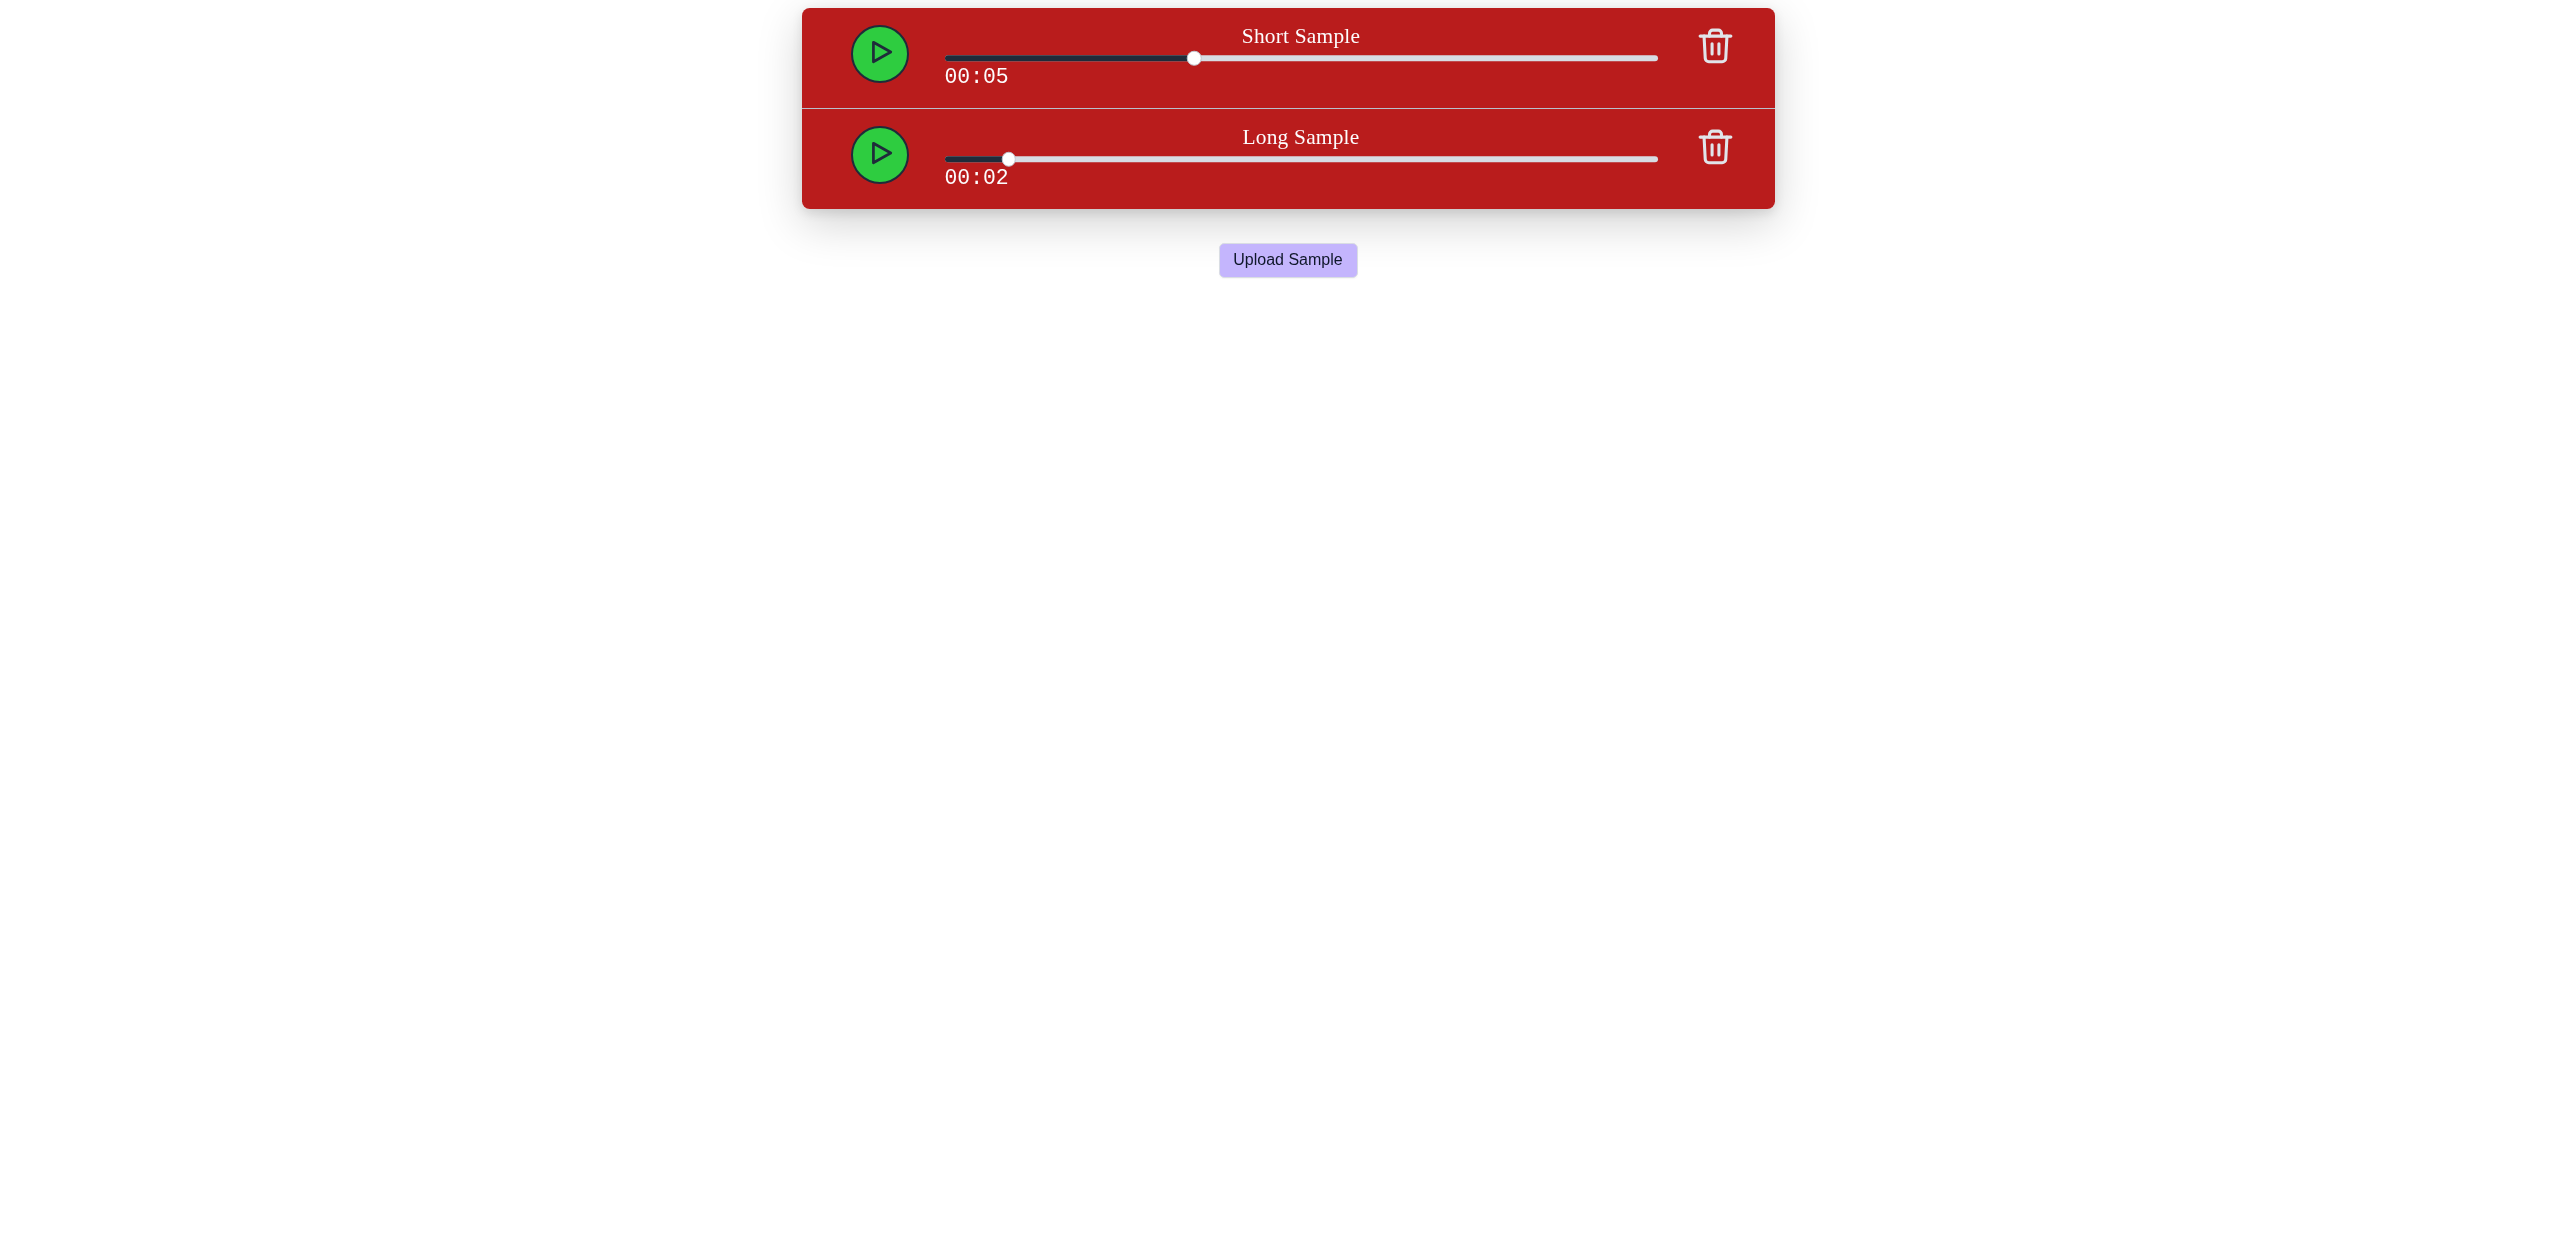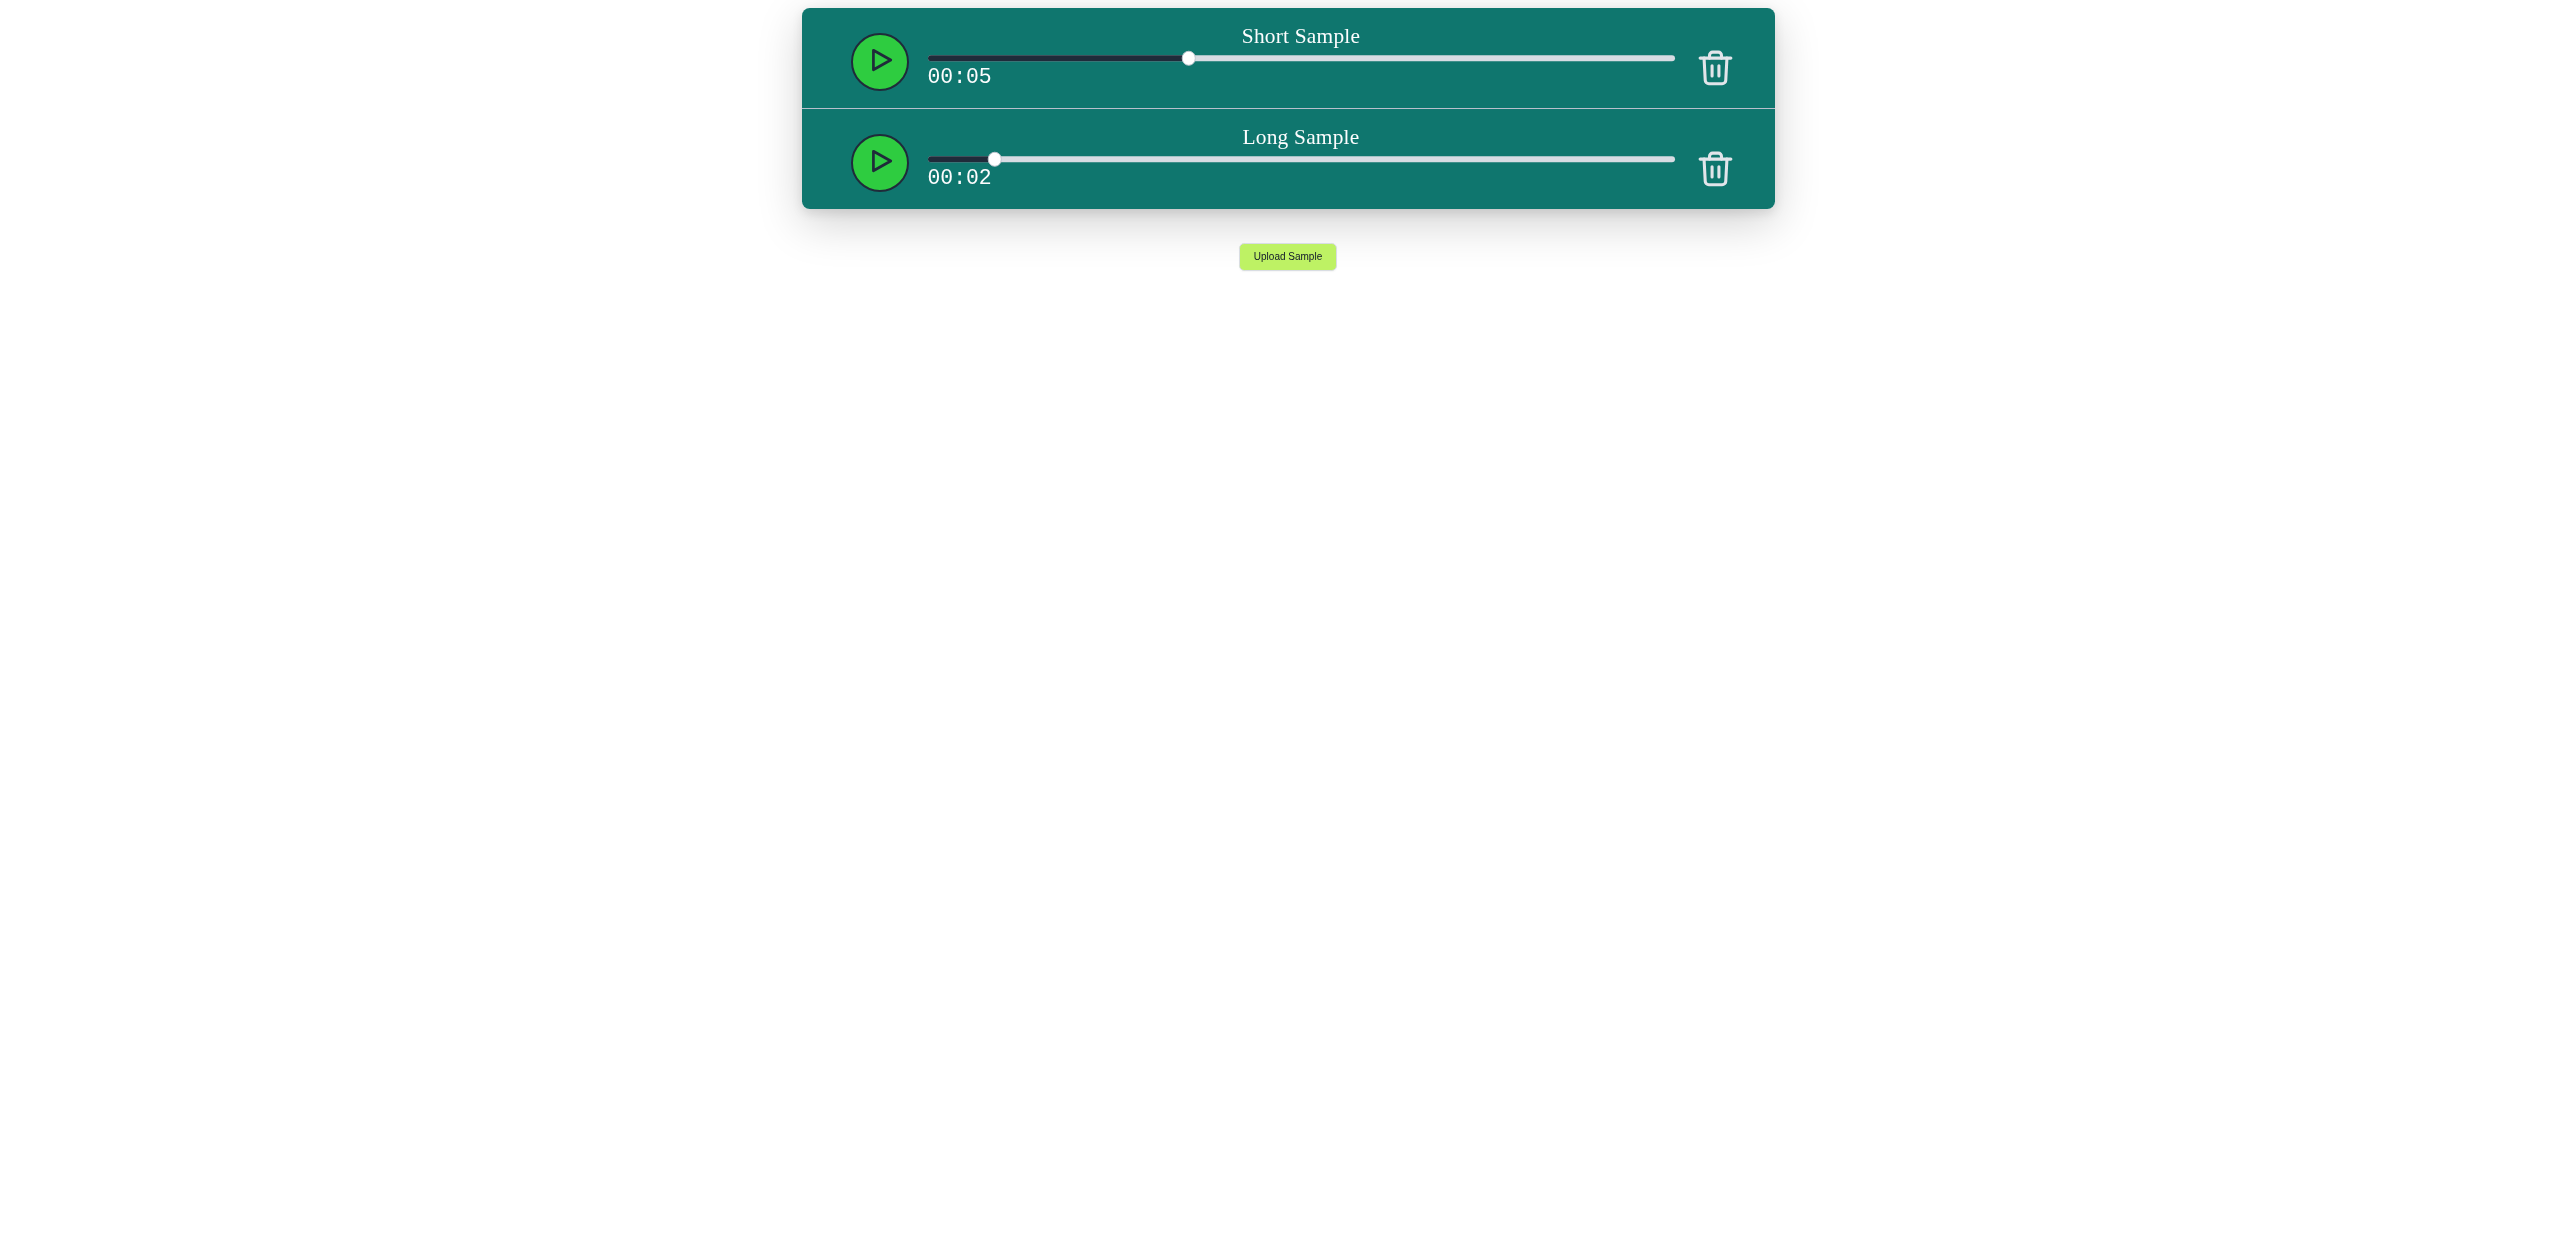--- a/index.html
+++ b/index.html
@@ -22,25 +22,25 @@
     color: #0f172a;
     margin-bottom: 31px;
   }
   .recordings-card {
     margin: 0 107px;
     border-radius: 7.7px;
     box-shadow: 0 13.8px 46px rgba(0,0,0,0.18), 0 3.1px 10.7px rgba(0,0,0,0.10);
     overflow: hidden;
   }
   .track {
-    background: #0f766e;
+    background: #b91c1c;
     display: flex;
-    align-items: flex-end;
+    align-items: flex-start;
     padding: 17px 37px 17px 49px;
-    gap: 19px;
+    gap: 36px;
   }
   .track + .track { border-top: 0.8px solid #b8c0cc; }
   .play-btn {
     width: 58px; height: 58px;
     border-radius: 50%;
     background: #2ecc40;
     border: 2.3px solid #1f2b3a;
     display: flex; align-items: center; justify-content: center;
     flex-shrink: 0;
     cursor: pointer;
@@ -93,23 +93,23 @@
     flex-shrink: 0;
     display: flex; align-items: center; justify-content: center;
     cursor: pointer;
   }
   .trash svg { width: 41px; height: 41px; stroke: #e1e5ea; }
   .upload-wrap {
     display: flex; justify-content: center;
     margin-top: 34px;
   }
   .upload-btn {
-    background: #bef264;
+    background: #c4b5fd;
     color: #0f172a;
-    font-size: 10px;
+    font-size: 16px;
     font-weight: 500;
     padding: 7.7px 13.8px;
     border: 0.8px solid #d9dde3;
     border-radius: 5.4px;
     cursor: pointer;
     box-shadow: 0 0.8px 1.5px rgba(0,0,0,0.04);
   }
 </style>
 </head>
 <body>

